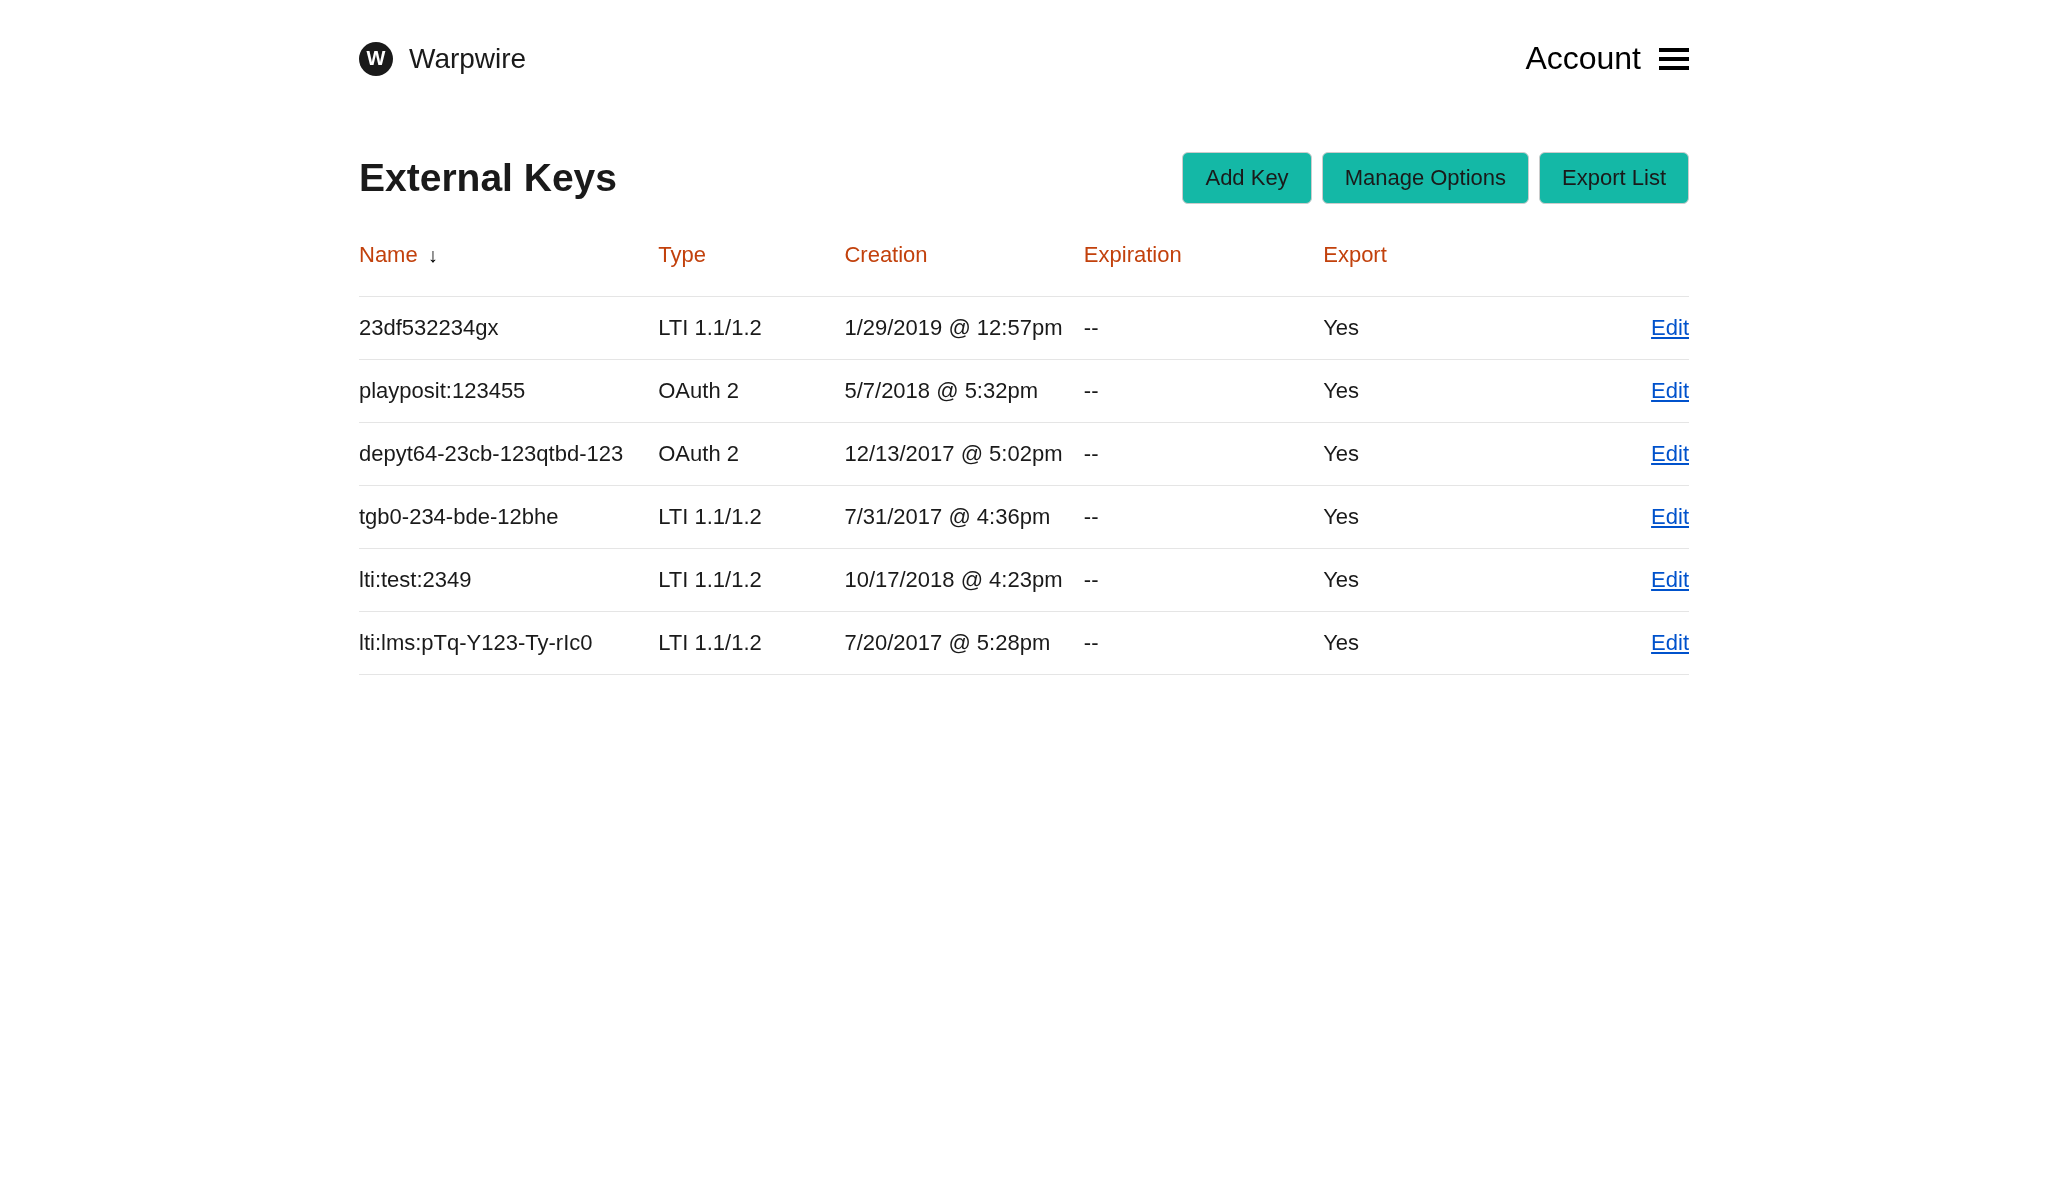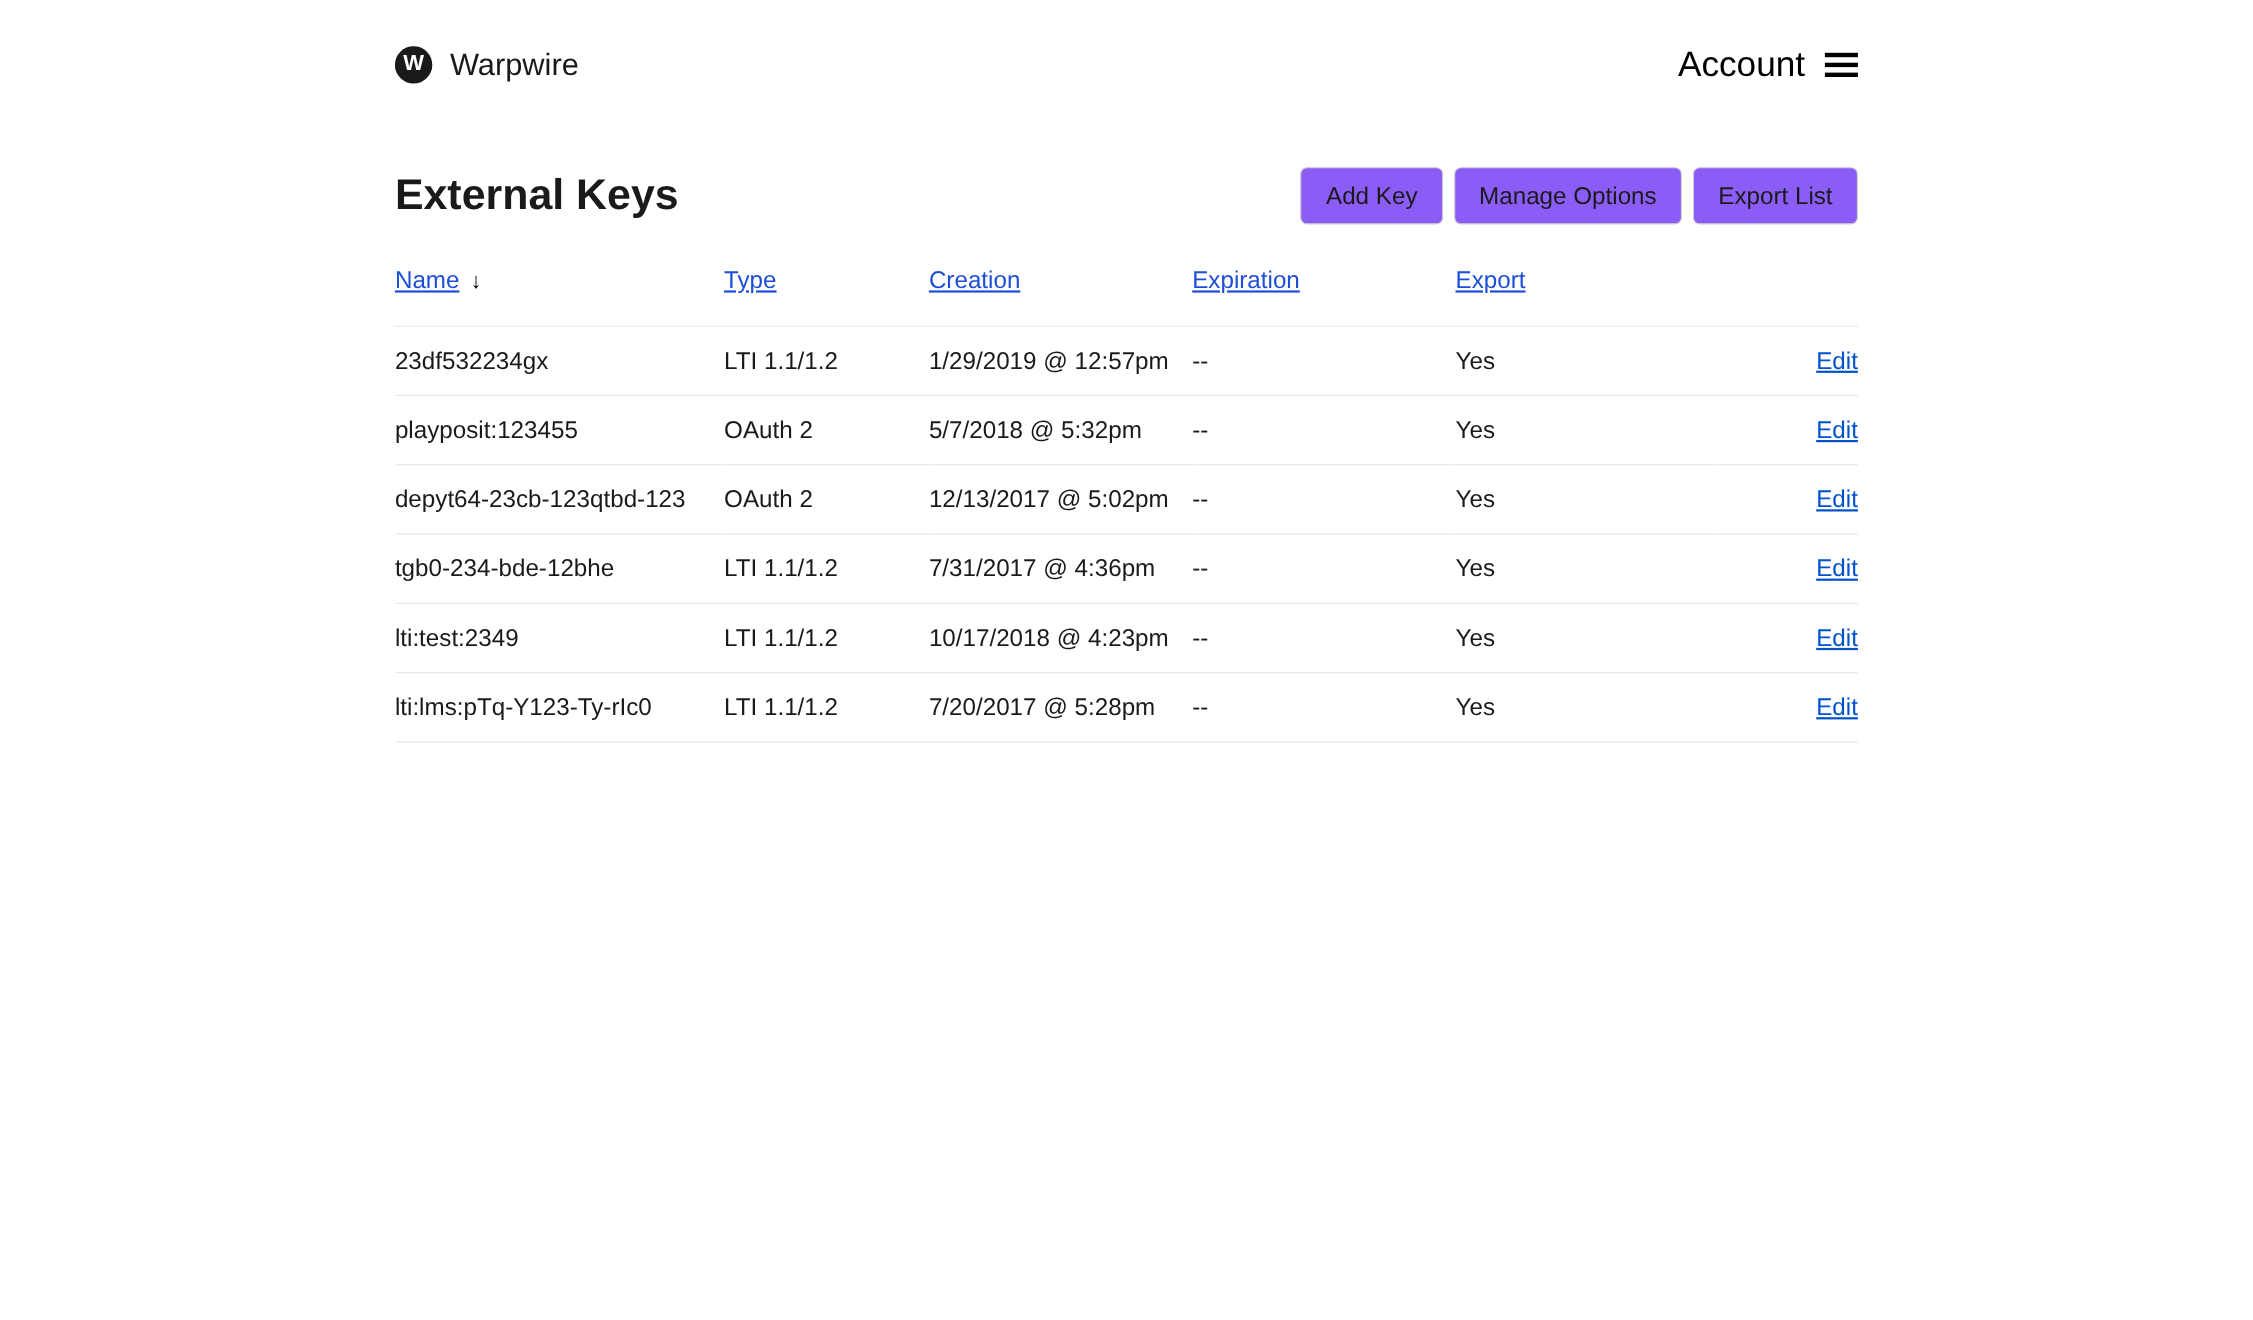--- a/index.html
+++ b/index.html
@@ -81,42 +81,41 @@
     .page-title {
       font-size: 39px;
       font-weight: 700;
       color: #1a1a1a;
     }
     .button-group {
       display: flex;
       gap: 10px;
     }
     .btn {
-      background: #8b5cf6;
+      background: #14b8a6;
       border: 1px solid #ccc;
       border-radius: 6px;
       padding: 12px 22px;
       font-size: 22px;
       color: #1a1a1a;
       cursor: pointer;
       font-family: inherit;
     }
     .table {
       width: 100%;
       border-collapse: collapse;
     }
     .table th {
       text-align: left;
       font-weight: 400;
       padding: 0 0 28px 0;
       font-size: 22px;
     }
     .table th .col-link {
-      color: #1d4ed8;
-      text-decoration: underline;
+      color: #c2410c;
       cursor: pointer;
     }
     .sort-arrow {
       color: #000;
       margin-left: 4px;
       font-size: 20px;
     }
     .table tbody tr {
       border-top: 1px solid #e5e5e5;
     }

